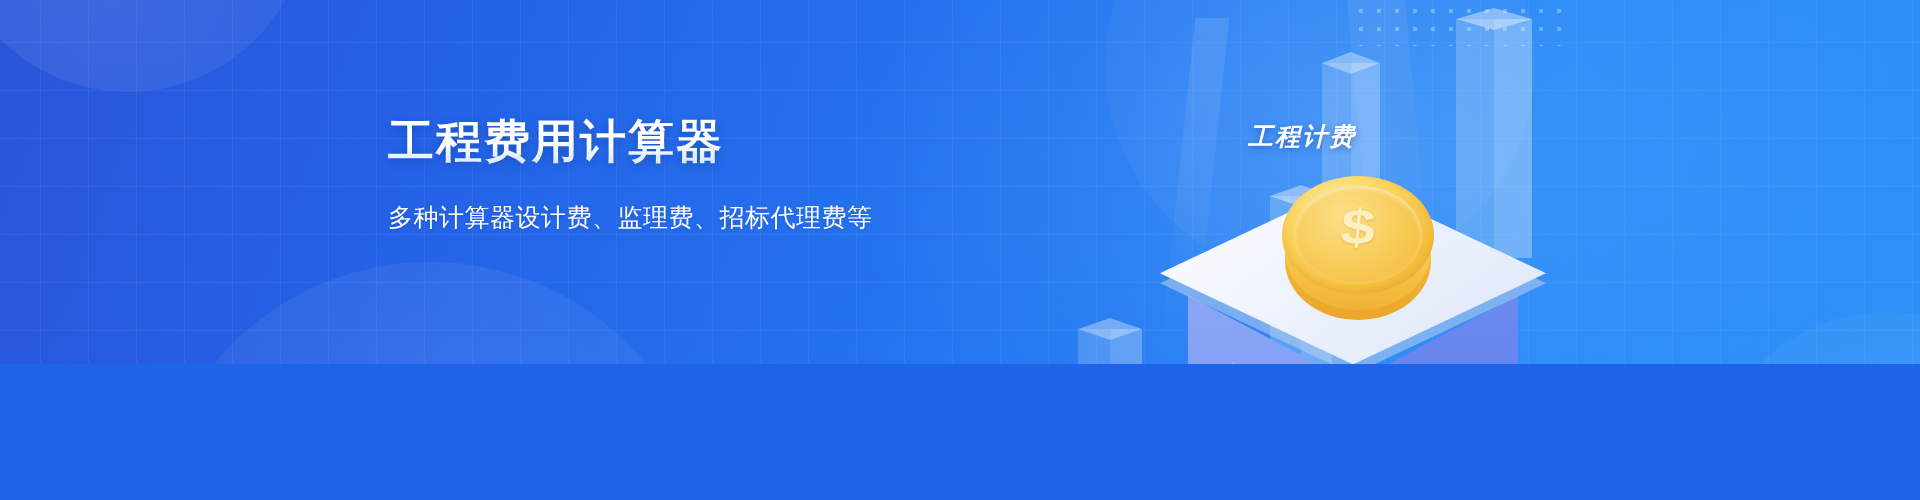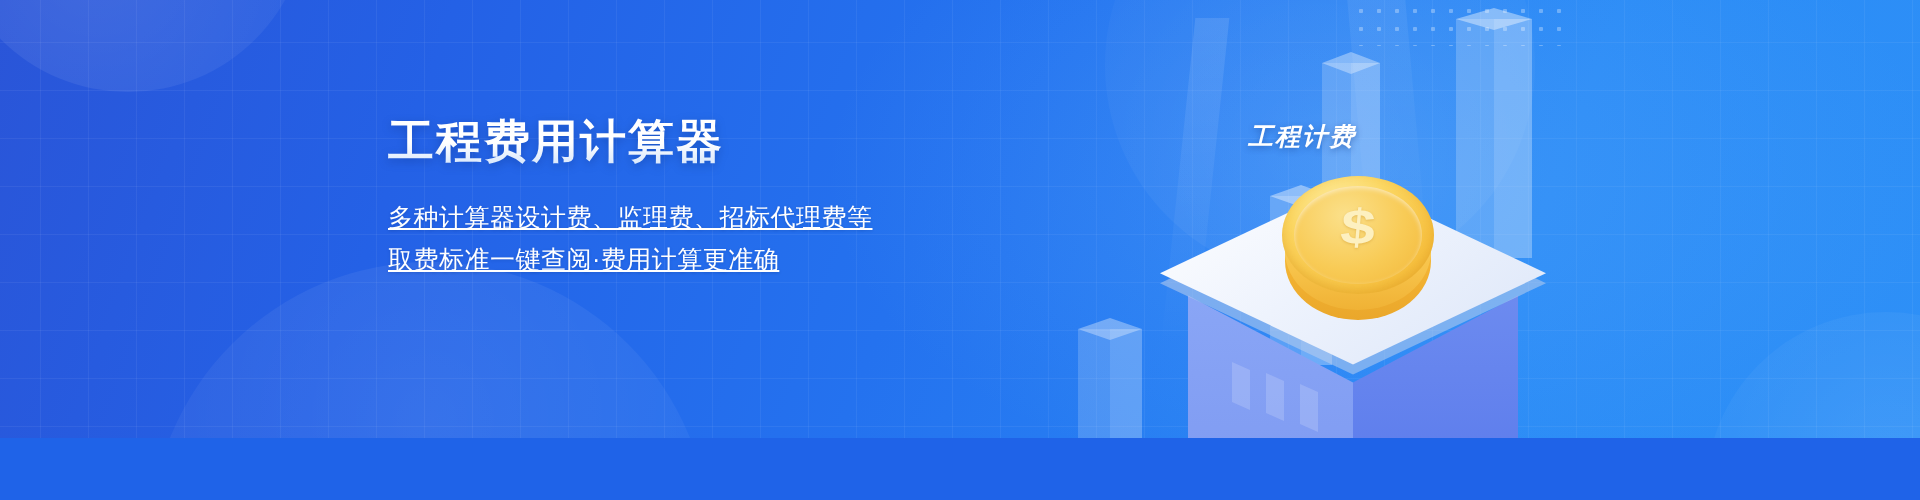--- a/index.html
+++ b/index.html
@@ -4,21 +4,21 @@
 <style>
   * { margin:0; padding:0; box-sizing:border-box; }
   html,body { width:1920px; height:500px; overflow:hidden; }
   body {
     font-family: "Liberation Sans", "DejaVu Sans", sans-serif;
     background:#1f63e8;
   }
 
   .banner {
     position:relative;
-    width:1920px; height:438px;
+    width:1920px; height:364px;
     overflow:hidden;
     background: linear-gradient(110deg, #2a55d8 0%, #2461e6 22%, #2472ef 48%, #2a8bf6 78%, #2e90f7 100%);
   }
 
   
   .grid {
     position:absolute; inset:0;
     background-image:
       linear-gradient(to right, rgba(255,255,255,.055) 1px, transparent 1px),
       linear-gradient(to bottom, rgba(255,255,255,.055) 1px, transparent 1px);
@@ -73,21 +73,20 @@
   }
 
   .subline {
     margin-top:26px;
     font-size:25px;
     line-height:42px;
     color:#ffffff;
     letter-spacing:.5px;
     text-shadow:0 1px 3px rgba(12,50,130,.25);
     white-space:nowrap;
-    text-decoration:underline;
   }
 
   
   .illus { position:absolute; left:1060px; top:0; width:560px; height:500px; }
 
   .beam {
     position:absolute; opacity:.5;
     background: linear-gradient(180deg, rgba(255,255,255,.22), rgba(255,255,255,0));
   }
   .beam-a { left:118px; top:18px; width:34px; height:330px; transform:skewX(-6deg); }
@@ -199,21 +198,20 @@
   <div class="circle circle-tl"></div>
   <div class="circle circle-bl"></div>
   <div class="circle circle-right"></div>
   <div class="circle circle-illus"></div>
 
   <div class="dotgrid"></div>
 
   <div class="copy">
     <div class="headline">工程费用计算器</div>
     <div class="subline">多种计算器设计费、监理费、招标代理费等</div>
-    <div class="subline" style="margin-top:0">取费标准一键查阅·费用计算更准确</div>
   </div>
 
   <div class="illus">
 
     <div class="beam beam-a"></div>
     <div class="beam beam-b"></div>
 
     <div class="bar bar-4">
       <div class="face-l"></div>
         <div class="face-r"></div>

